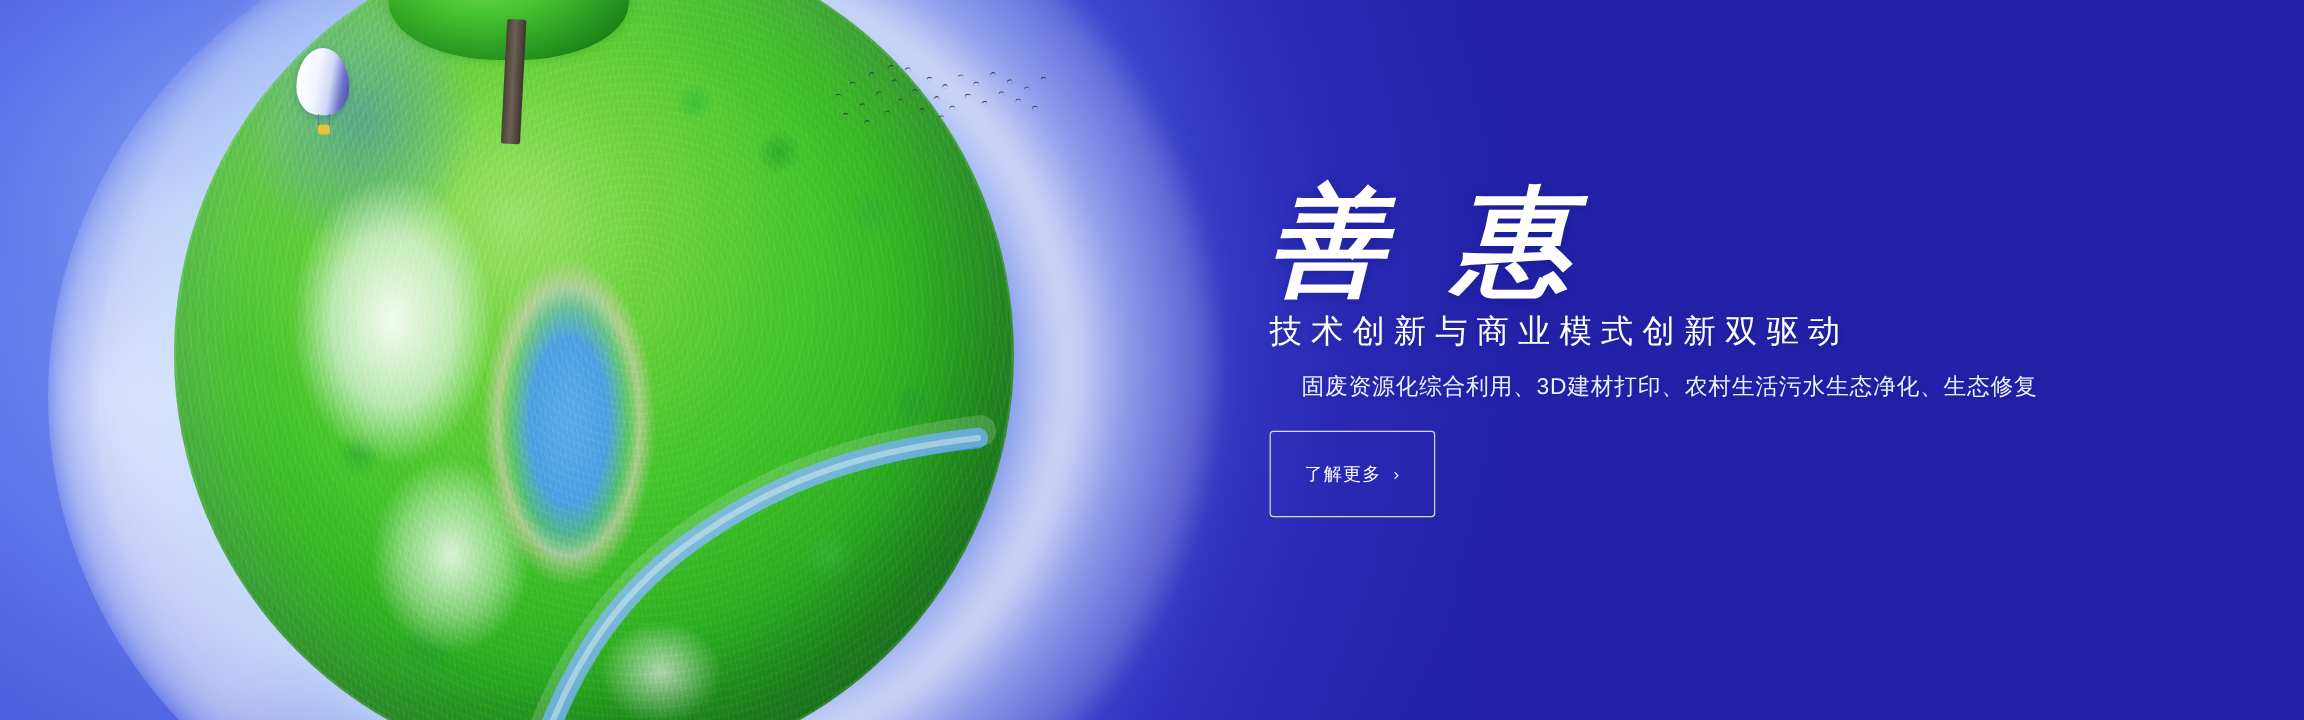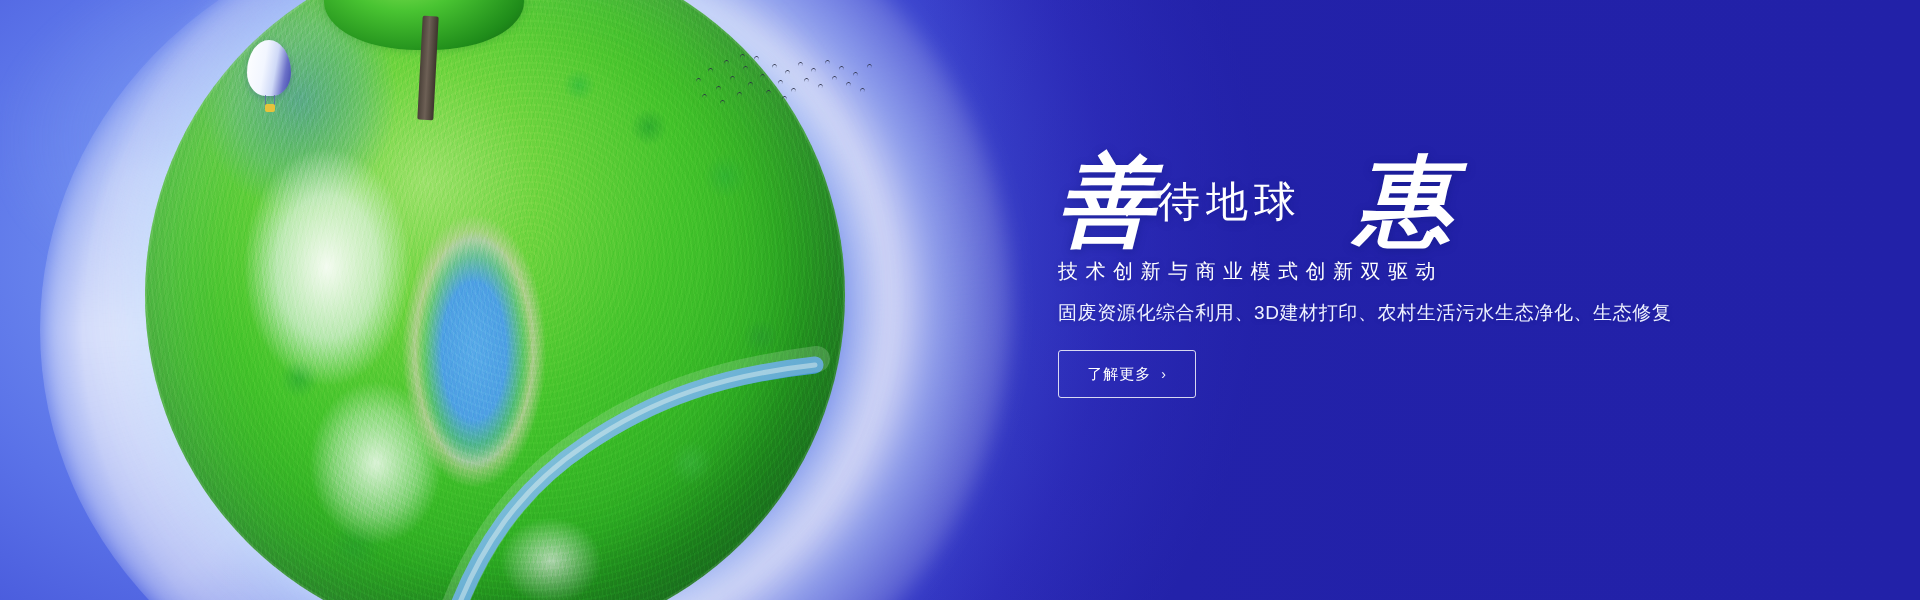--- a/index.html
+++ b/index.html
@@ -217,52 +217,53 @@
   }
   .hl-row { display:flex; align-items:flex-end; }
   .hl-group { display:flex; align-items:flex-end; }
   .hl-group .cal { margin-right: 4px; position:relative; top: 6px; }
   .hl-group .blk { position:relative; top: -14px; }
   .hl-gap { width: 54px; }
 
   .subtitle {
     margin-top: 14px;
     color:#ffffff;
-    font-size: 20px;
+    font-size: 27px;
     font-weight: 400;
     letter-spacing: 7.5px;
     white-space: nowrap;
     text-shadow: 0 1px 6px rgba(10,20,110,.30);
   }
   .desc {
     margin-top: 15px;
     color: #eef1ff;
     font-size: 19px;
     font-weight: 400;
     letter-spacing: .6px;
     white-space: nowrap;
     text-shadow: 0 1px 5px rgba(10,20,110,.28);
+    text-align: right;
   }
   .cta {
     display: inline-flex;
     align-items: center;
     justify-content: center;
     gap: 10px;
     margin-top: 24px;
     width: 118px;
     height: 38px;
     border: 1px solid rgba(255,255,255,.82);
     border-radius: 3px;
     color: #ffffff;
     font-size: 15px;
     letter-spacing: 1px;
     background: transparent;
     cursor: pointer;
     box-sizing: content-box;
-    padding: 4px 9px;
+    padding: 16px 9px;
   }
   .cta .chev { font-size: 14px; opacity:.95; }
 </style>
 </head>
 <body>
 
 <div id="banner">
 
   <div class="bg-base"></div>
   <div class="bg-topglow"></div>
@@ -340,21 +341,20 @@
     <div class="bird" style="left:50px; top:6px;"></div>
     <div class="bird" style="left:92px; top:48px;"></div>
   </div>
 
   <div class="content">
 
     <div class="headline">
       <div class="hl-row">
         <span class="hl-group">
           <span class="cal">善</span>
-          <span class="blk">待地球</span>
         </span>
         <span class="hl-gap"></span>
         <span class="hl-group">
           <span class="cal">惠</span>
         </span>
       </div>
     </div>
 
     <div class="subtitle">技术创新与商业模式创新双驱动</div>
 

